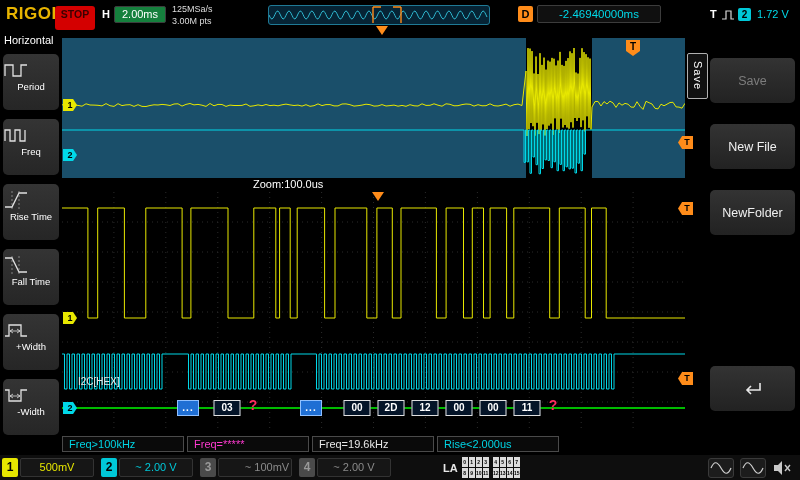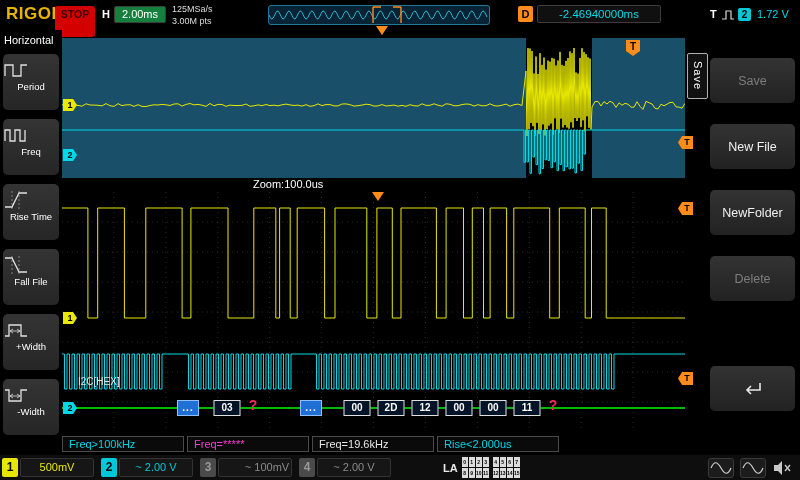--- a/index.html
+++ b/index.html
@@ -2,21 +2,21 @@
 <html><head>
 <meta charset="utf-8">
 <style>
   *{box-sizing:border-box;margin:0;padding:0;}
   body{background:#000;font-family:"Liberation Sans","DejaVu Sans",sans-serif;}
   .screen{position:relative;width:800px;height:480px;background:#000;overflow:hidden;}
 
   
   .topbar{position:absolute;left:0;top:0;width:800px;height:30px;background:#000;}
   .brand{position:absolute;left:6px;top:4px;font-size:17px;font-weight:bold;color:#e8b400;letter-spacing:.5px;}
-  .runstate{position:absolute;left:55px;top:6px;width:40px;height:31px;background:#d40000;color:#3a0000;
+  .runstate{position:absolute;left:55px;top:6px;width:40px;height:24px;background:#d40000;color:#3a0000;
             font-size:10.5px;font-weight:bold;text-align:center;line-height:17px;border-radius:3px;}
   .hlabel{position:absolute;left:102px;top:8px;font-size:11px;font-weight:bold;color:#fff;}
   .tbox{position:absolute;left:114px;top:6px;width:52px;height:17px;background:#15803d;border:1px solid #3c3c3c;
         border-radius:2px;color:#fff;font-size:11px;text-align:center;line-height:15px;}
   .srate{position:absolute;left:172px;top:3px;font-size:9px;color:#ddd;line-height:12px;}
   .preview{position:absolute;left:268px;top:5px;width:222px;height:20px;background:#062435;
            border:1px solid #1f7a96;border-radius:3px;}
   .trig-pos-marker{position:absolute;width:0;height:0;border-left:6px solid transparent;
            border-right:6px solid transparent;border-top:9px solid #ff8c1a;z-index:6;}
   .dbadge{position:absolute;left:518px;top:6px;width:15px;height:16px;background:#ff8c1a;color:#000;
@@ -147,21 +147,21 @@
         <path d="M2,17 L9,17 L16,3 L24,3" stroke="#e0e0e0" stroke-width="1.3" fill="none"></path>
       </svg>
       <div class="lm-label">Rise Time</div>
     </div>
 
     <div class="lm-btn" style="top:219px">
       <svg class="lm-icon" width="26" height="20" viewBox="0 0 26 20">
         <path d="M9,1 L9,19 M16,1 L16,19" stroke="#9a9a9a" stroke-width="0.8" stroke-dasharray="2,2" fill="none"></path>
         <path d="M2,3 L9,3 L16,17 L24,17" stroke="#e0e0e0" stroke-width="1.3" fill="none"></path>
       </svg>
-      <div class="lm-label">Fall File</div>
+      <div class="lm-label">Fall Time</div>
     </div>
 
     <div class="lm-btn" style="top:284px">
       <svg class="lm-icon" width="26" height="20" viewBox="0 0 26 20">
         <path d="M2,16 L6,16 L6,5 L18,5 L18,16 L24,16" stroke="#e0e0e0" stroke-width="1.3" fill="none"></path>
         <path d="M7,11 L17,11 M7,11 L10,9 M7,11 L10,13 M17,11 L14,9 M17,11 L14,13" stroke="#e0e0e0" stroke-width="0.8" fill="none"></path>
       </svg>
       <div class="lm-label">+Width</div>
     </div>
 
@@ -270,23 +270,20 @@
     <div class="rm-tab">Save</div>
     <div class="rm-btn disabled" style="top:28px">
       <span>Save</span>
     </div>
     <div class="rm-btn" style="top:94px">
       <span>New File</span>
     </div>
     <div class="rm-btn" style="top:160px">
       <span>NewFolder</span>
     </div>
-    <div class="rm-btn disabled" style="top:226px">
-      <span>Delete</span>
-    </div>
     <div class="rm-btn" style="top:336px">
       <svg width="24" height="20">
         <path d="M19,4 L19,11 L7,11 M10,7 L6,11 L10,15" stroke="#e8e8e8" stroke-width="1.6" fill="none"></path>
       </svg>
     </div>
   </aside>
 
 </div>
 
 </body></html>

